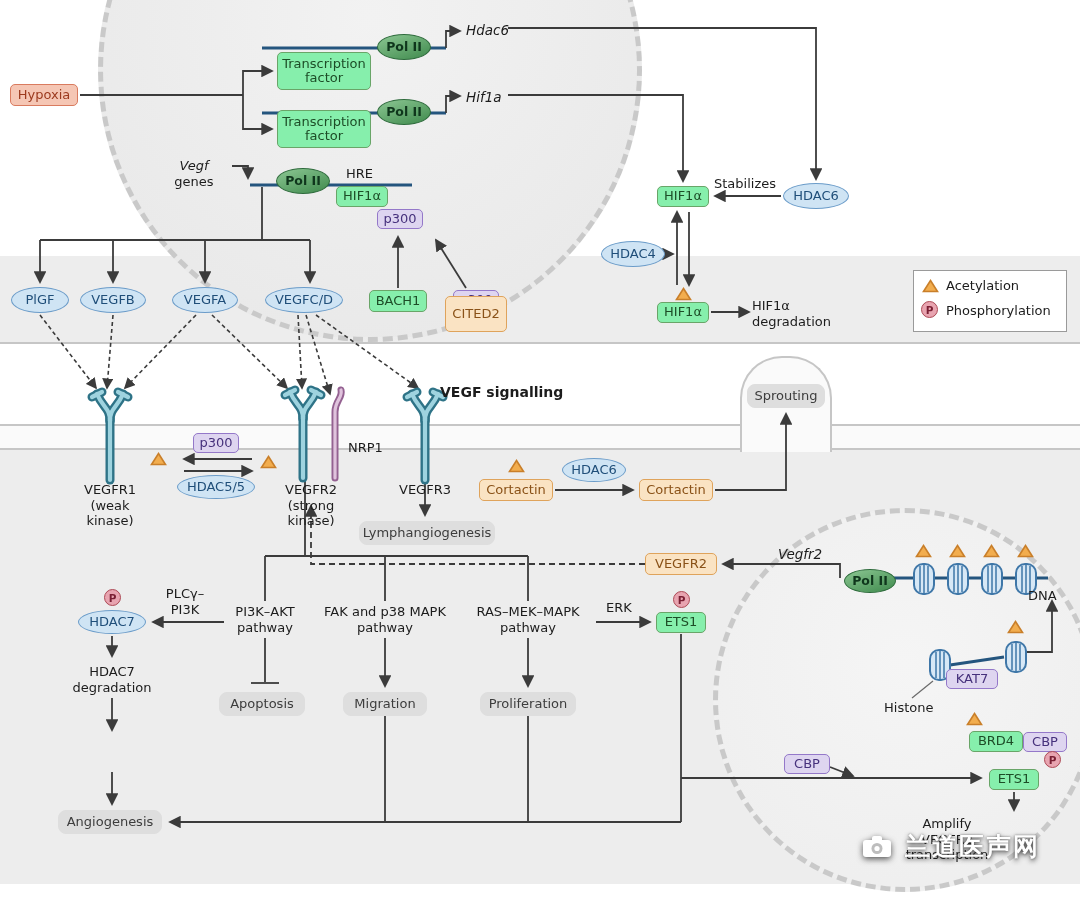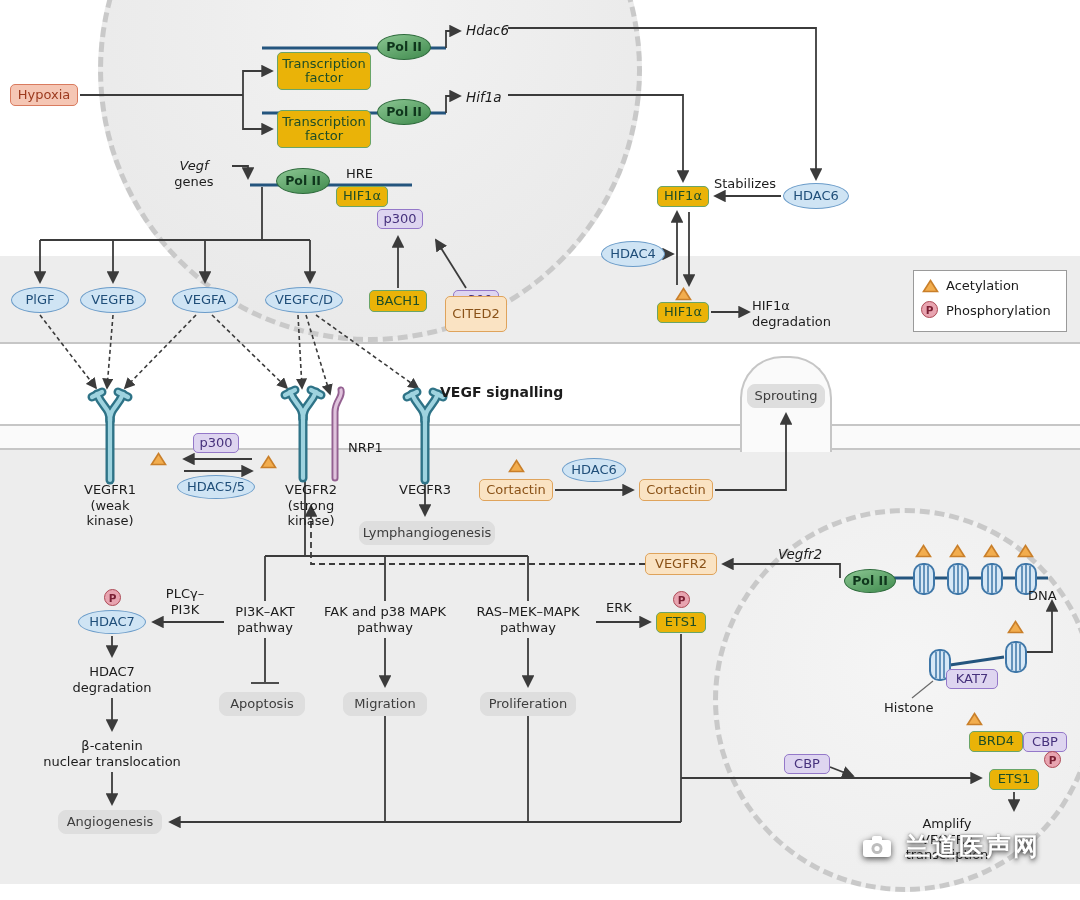--- a/index.html
+++ b/index.html
@@ -6,21 +6,21 @@
   body{background:#fff}
   .canvas{position:relative;width:1080px;height:900px;background:#fff;overflow:hidden;
           font-family:"DejaVu Sans","Liberation Sans",sans-serif;color:#1c1c1c}
   .abs{position:absolute}
   .bg{position:absolute;z-index:1}
   .overlay{position:absolute;left:0;top:0;z-index:4}
   .comp{z-index:6}
   .box{position:absolute;z-index:6;display:flex;align-items:center;justify-content:center;
        text-align:center;font-size:13px;line-height:1.08;border-radius:5px;border:1.7px solid}
   .ell{border-radius:50%}
-  .green{background:#eab308;border-color:#69a568;color:#1d4d27}
+  .green{background:#86efac;border-color:#69a568;color:#1d4d27}
   .purple{background:#ded5f0;border-color:#9478c9;color:#46317c}
   .orange{background:#fae3c3;border-color:#dfa35b;color:#8a5218}
   .blue{background:#cfe4f4;border-color:#6b9cc9;color:#1f4e79}
   .salmon{background:#f5c6b4;border-color:#d97b5f;color:#9c3a1e}
   .grayb{background:#dedede;border-color:#dedede;color:#3d3d3d;border-radius:8px}
   .pol{background:linear-gradient(160deg,#8cc793,#3f8a4d);border:1.8px solid #2e6b3c;
        color:#0f361c;font-weight:bold;font-size:12.5px}
   .lbl{position:absolute;z-index:6;font-size:13px;color:#1c1c1c;line-height:1.2;white-space:nowrap}
   .lbl2{position:absolute;z-index:6;font-size:13px;line-height:15.5px;text-align:center;color:#1c1c1c}
   .small{font-size:13px}
@@ -317,24 +317,20 @@
       <span>HDAC7</span>
     </div>
   <div class="lbl2 small" style="left:154px;top:586px;width:62px">
     <div>PLCγ–</div>
       <div>PI3K</div>
   </div>
   <div class="lbl2" style="left:62px;top:664px;width:100px">
     <div>HDAC7</div>
       <div>degradation</div>
   </div>
-  <div class="lbl2" style="left:32px;top:738px;width:160px">
-    <div>β-catenin</div>
-      <div>nuclear translocation</div>
-  </div>
   <div class="box grayb" style="left:58px;top:810px;width:104px;height:24px">
       <span>Angiogenesis</span>
     </div>
 
   <div class="lbl2" style="left:220px;top:604px;width:90px">
     <div>PI3K–AKT</div>
       <div>pathway</div>
   </div>
   <div class="lbl2" style="left:320px;top:604px;width:130px">
     <div>FAK and p38 MAPK</div>

